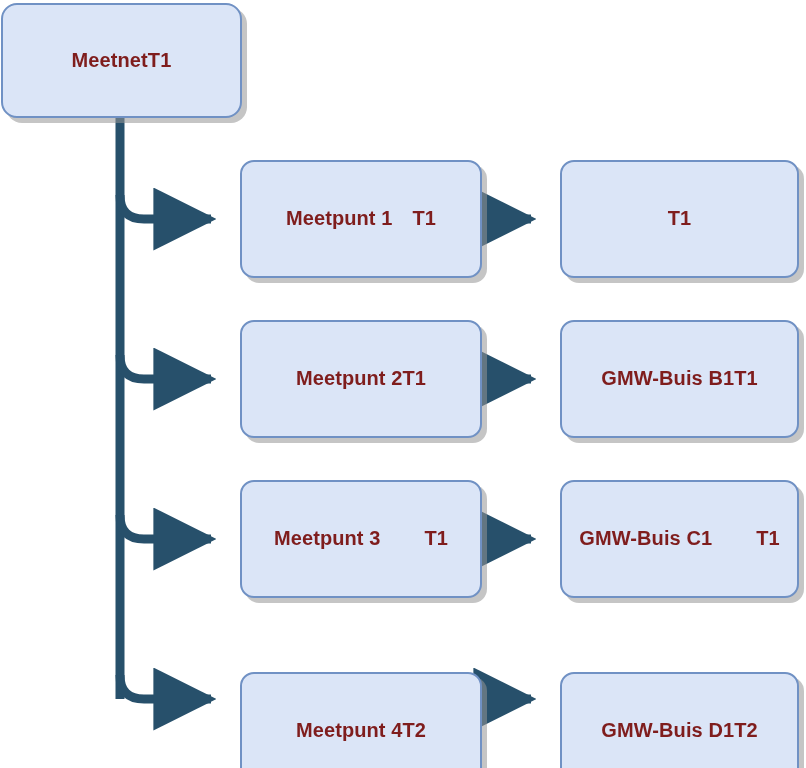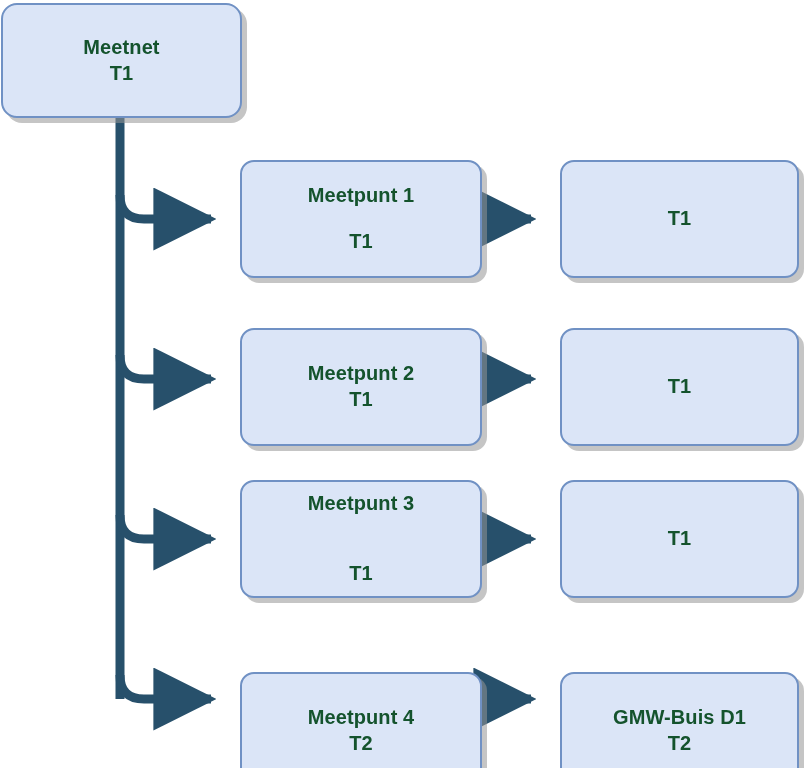--- a/index.html
+++ b/index.html
@@ -29,25 +29,24 @@
 
   
   .node {
     position: absolute;
     box-sizing: border-box;
     background: #dbe5f7;
     border: 2px solid #7091c4;
     border-radius: 14px;
     box-shadow: 5px 5px 0 0 rgba(150,150,150,0.55);
     display: flex;
-    flex-direction: column;
     align-items: center;
     justify-content: center;
     text-align: center;
-    color: #14532d;
+    color: #7f1d1d;
     font-weight: bold;
     font-size: 20px;
     line-height: 1.28;
     letter-spacing: 0.1px;
   }
   .node .line1,
   .node .line2 {
     display: block;
     white-space: nowrap;
   }
@@ -68,21 +67,21 @@
     height: 118px;
   }
   
   .node.right {
     left: 560px;
     width: 239px;
     height: 118px;
   }
 
   .row1 { top: 160px; gap: 20px; }
-  .row2 { top: 320px; margin-top: 8px; }
+  .row2 { top: 320px; }
   .row3 { top: 480px; gap: 44px; }
   .row4 { top: 672px; }
 </style>
 </head>
 <body>
 
 <div id="canvas">
 
   <svg id="connectors" viewBox="0 0 806 768">
     <defs>
@@ -121,28 +120,30 @@
   </div>
   <div class="node right row1">
     <span class="line2">T1</span>
   </div>
 
   <div class="node mid row2">
     <span class="line1">Meetpunt 2</span>
     <span class="line2">T1</span>
   </div>
   <div class="node right row2">
+    <span class="line1">GMW-Buis B1</span>
     <span class="line2">T1</span>
   </div>
 
   <div class="node mid row3">
     <span class="line1">Meetpunt 3</span>
     <span class="line2">T1</span>
   </div>
   <div class="node right row3">
+    <span class="line1">GMW-Buis C1</span>
     <span class="line2">T1</span>
   </div>
 
   <div class="node mid row4">
     <span class="line1">Meetpunt 4</span>
     <span class="line2">T2</span>
   </div>
   <div class="node right row4">
     <span class="line1">GMW-Buis D1</span>
     <span class="line2">T2</span>

